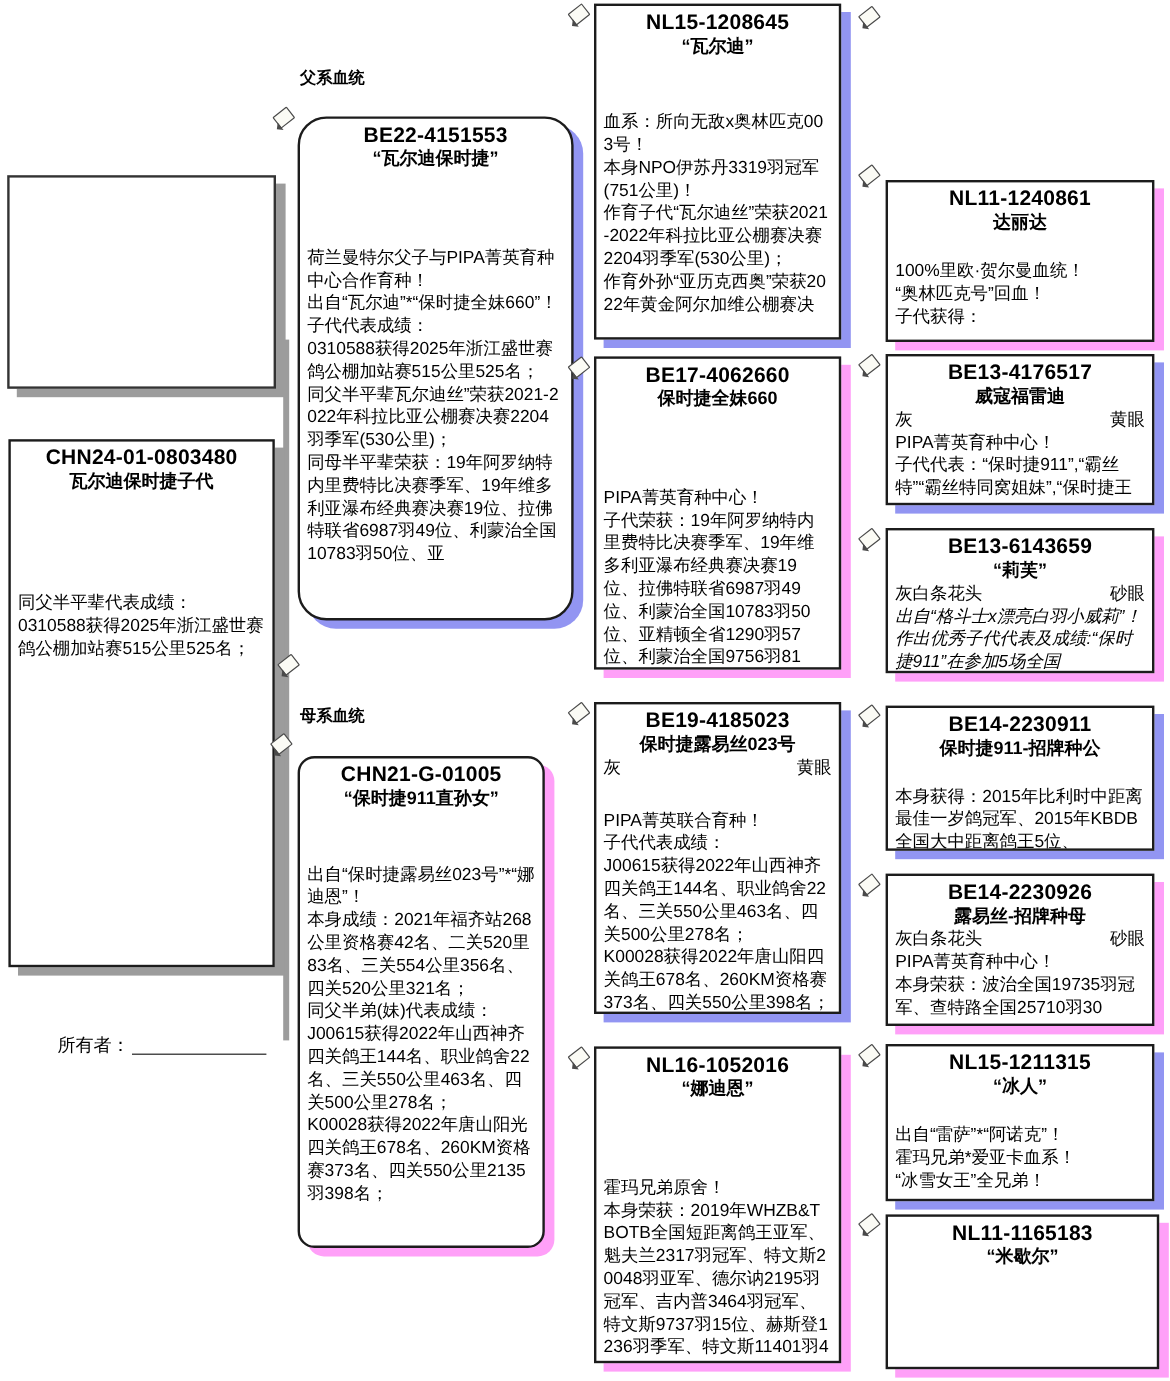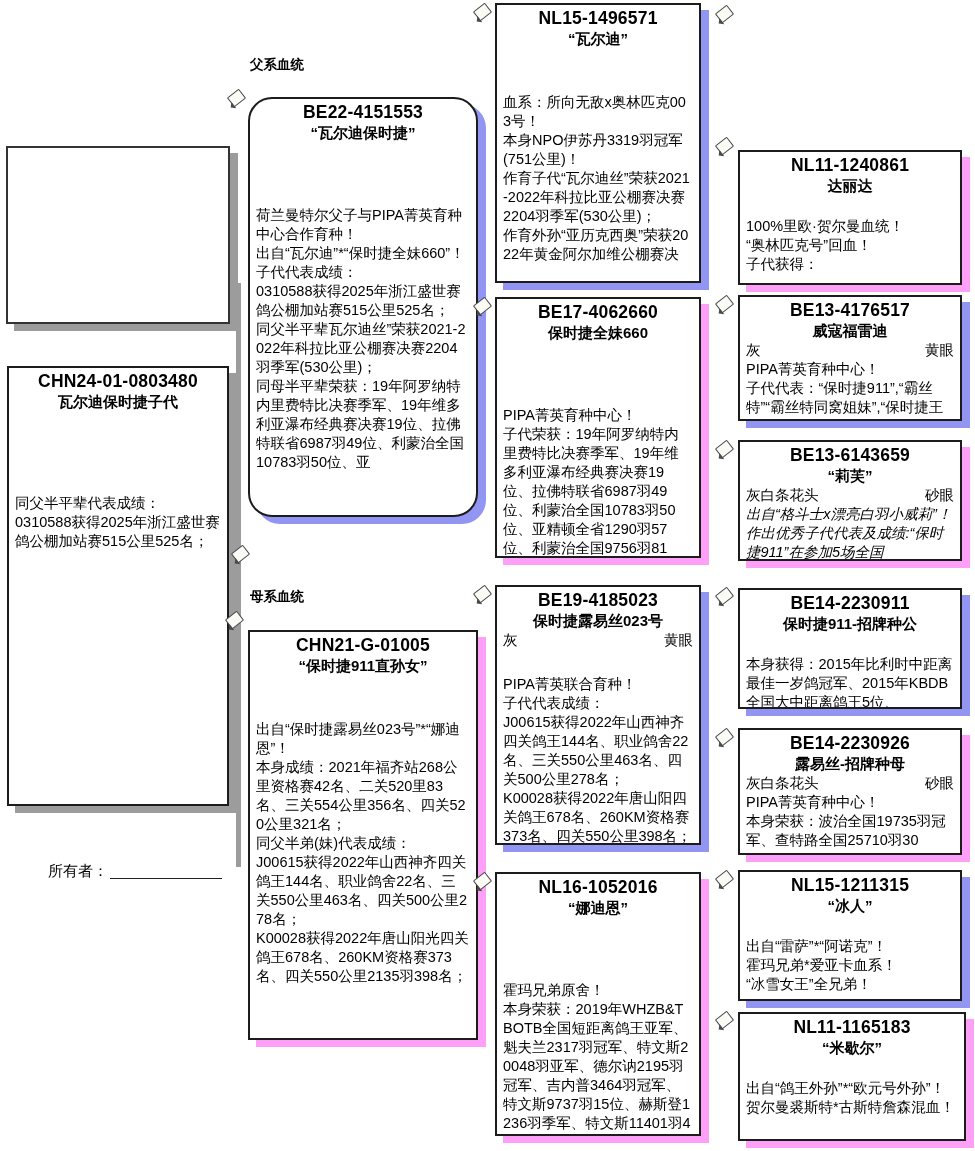--- a/index.html
+++ b/index.html
@@ -73,37 +73,37 @@
     <div class="pbody">
 
 荷兰曼特尔父子与PIPA菁英育种中心合作育种！
 出自“瓦尔迪”*“保时捷全妹660”！
 子代代表成绩：
 0310588获得2025年浙江盛世赛鸽公棚加站赛515公里525名；
 同父半平辈瓦尔迪丝”荣获2021-2022年科拉比亚公棚赛决赛2204羽季军(530公里)；
 同母半平辈荣获：19年阿罗纳特内里费特比决赛季军、19年维多利亚瀑布经典赛决赛19位、拉佛特联省6987羽49位、利蒙治全国10783羽50位、亚</div>
   </div>
 
-  <div class="pbox female" style="left: 248px; top: 630px; width: 230px; height: 410px; box-shadow: rgb(255, 160, 248) 8px 7px 0px;">
+  <div class="pbox female" style="left: 248px; top: 630px; width: 206px; height: 410px; box-shadow: rgb(255, 160, 248) 8px 7px 0px; border-radius: 14px;">
     <div class="ring">CHN21-G-01005</div>
     <div class="pname">“保时捷911直孙女”</div>
     <div class="traits">
       <span></span>
       <span></span>
     </div>
     <div class="pbody">
 出自“保时捷露易丝023号”*“娜迪恩”！
 本身成绩：2021年福齐站268公里资格赛42名、二关520里83名、三关554公里356名、四关520公里321名；
 同父半弟(妹)代表成绩：
 J00615获得2022年山西神齐四关鸽王144名、职业鸽舍22名、三关550公里463名、四关500公里278名；
 K00028获得2022年唐山阳光四关鸽王678名、260KM资格赛373名、四关550公里2135羽398名；</div>
   </div>
 
   <div class="pbox male" style="left: 495px; top: 3px; width: 206px; height: 280px; box-shadow: rgb(146, 149, 242) 8px 7px 0px;">
-    <div class="ring">NL15-1496571</div>
+    <div class="ring">NL15-1208645</div>
     <div class="pname">“瓦尔迪”</div>
     <div class="traits">
       <span></span>
       <span></span>
     </div>
     <div class="pbody">
 血系：所向无敌x奥林匹克003号！
 本身NPO伊苏丹3319羽冠军(751公里)！
 作育子代“瓦尔迪丝”荣获2021-2022年科拉比亚公棚赛决赛2204羽季军(530公里)；
 作育外孙“亚历克西奥”荣获2022年黄金阿尔加维公棚赛决</div>
@@ -216,22 +216,20 @@
 “冰雪女王”全兄弟！</div>
   </div>
 
   <div class="pbox female" style="left: 738px; top: 1012px; width: 228px; height: 129px; box-shadow: rgb(255, 160, 248) 8px 7px 0px;">
     <div class="ring">NL11-1165183</div>
     <div class="pname">“米歇尔”</div>
     <div class="traits">
       <span></span>
       <span></span>
     </div>
-    <div class="pbody" style="margin-top:2px;">出自“鸽王外孙”*“欧元号外孙”！
-贺尔曼裘斯特*古斯特詹森混血！</div>
   </div>
 
   <div class="bucket" style="left:229px;top:92px;"></div>
   <div class="bucket" style="left:233px;top:548px;"></div>
   <div class="bucket" style="left:227px;top:614px;"></div>
   <div class="bucket" style="left:475px;top:6px;"></div>
   <div class="bucket" style="left:475px;top:300px;"></div>
   <div class="bucket" style="left:475px;top:588px;"></div>
   <div class="bucket" style="left:475px;top:875px;"></div>
   <div class="bucket" style="left:717px;top:8px;"></div>

